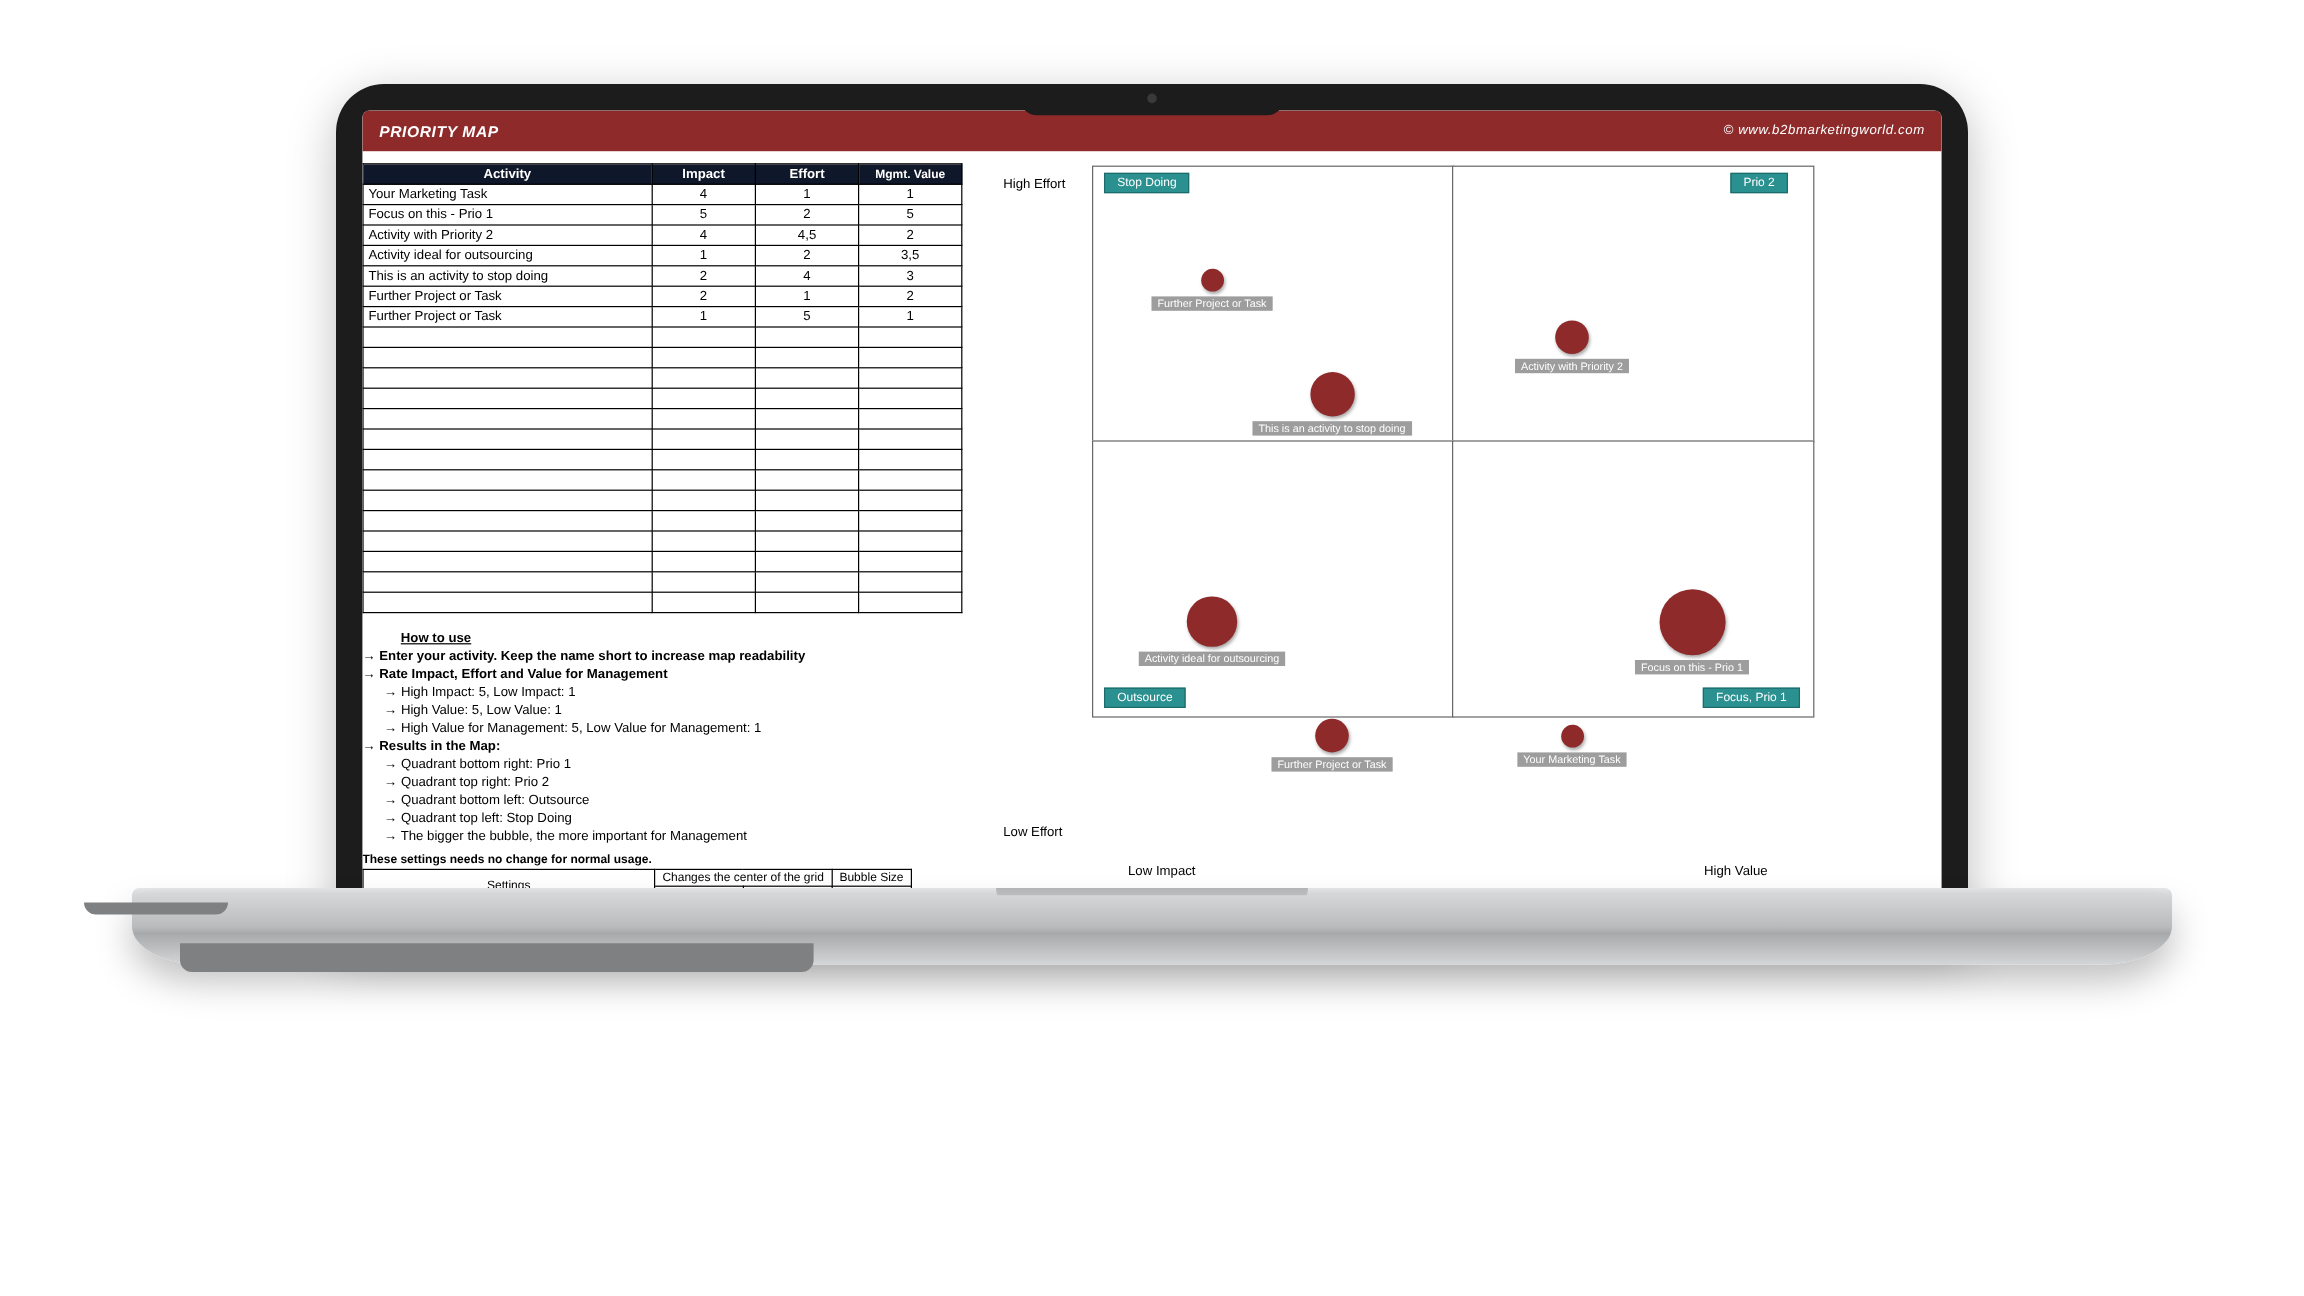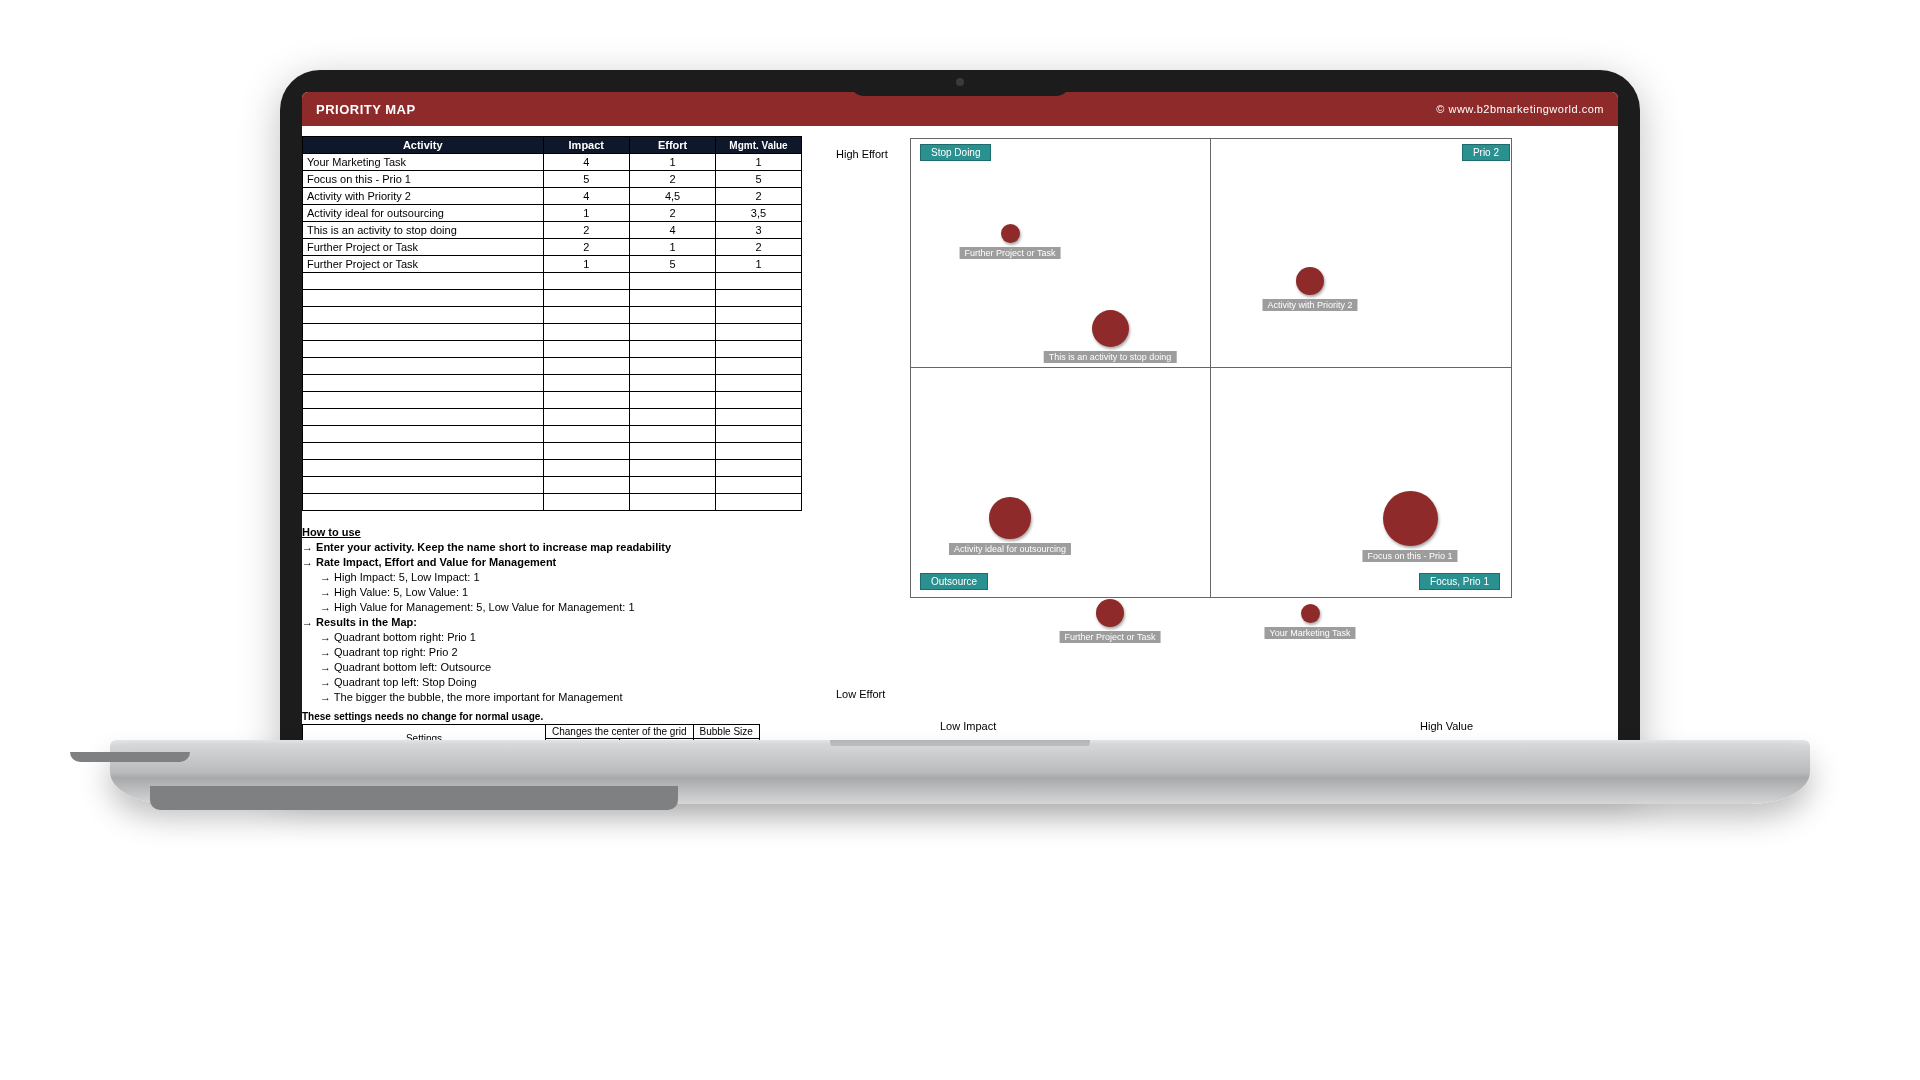--- a/index.html
+++ b/index.html
@@ -11,35 +11,35 @@
   .camera{position:absolute;left:50%;top:8px;transform:translateX(-50%);width:8px;height:8px;border-radius:50%;background:#3a3a3a;z-index:6;}
   .screen{position:absolute;left:22px;top:22px;right:22px;bottom:22px;background:#fff;border-radius:6px;overflow:hidden;}
   .base{position:absolute;left:-170px;right:-170px;top:676px;height:58px;background:linear-gradient(#d5d6d7,#babbbc 45%,#a8a9aa 55%,#d5d6d7);border-radius:0 0 60px 60px/0 0 32px 32px;box-shadow:0 14px 30px rgba(0,0,0,.25);}
   .base-top{position:absolute;left:-170px;right:-170px;top:670px;height:14px;background:linear-gradient(#e8e9ea,#c9caca);border-radius:6px 6px 0 0;}
   .thumb-cut{position:absolute;left:50%;top:670px;transform:translateX(-50%);width:260px;height:16px;background:linear-gradient(#b8b9ba,#d8d9da);border-radius:0 0 20px 20px;}
   .foot{position:absolute;bottom:-6px;width:120px;height:10px;background:#7f8081;border-radius:0 0 10px 10px;}
   .foot.left{left:40px;} .foot.right{right:40px;}
 
   
   .app{position:absolute;inset:0;font-size:11px;color:#000;}
-  .hdr{height:34px;background:#8e2a2a;color:#fff;display:flex;align-items:center;justify-content:space-between;padding:0 14px;font-size:13px;font-weight:bold;letter-spacing:.5px;}
+  .hdr{height:34px;background:#8e2a2a;color:#fff;display:flex;align-items:center;justify-content:space-between;padding:0 14px;font-size:13px;font-weight:bold;letter-spacing:.5px;font-style:italic;}
   .hdr .site{font-weight:normal;font-size:11px;}
   .body{position:absolute;top:34px;left:0;right:0;bottom:0;display:flex;}
   .left{width:520px;padding:10px 8px 4px 0;}
   .right{flex:1;position:relative;}
 
   table.data{border-collapse:collapse;width:500px;margin-left:0;}
   table.data th,table.data td{border:1px solid #000;padding:1px 4px;font-size:11px;height:14px;line-height:14px;text-align:left;}
   table.data th{background:#0f172a;color:#fff;text-align:center;font-weight:bold;}
   table.data th.small{font-size:10px;line-height:11px;}
   table.data td.num{text-align:center;}
   .col-act{width:250px;} .col-n{width:82px;}
 
   .howto{margin-top:14px;font-size:11px;line-height:15px;}
-  .howto .u{font-weight:bold;text-decoration:underline;}
+  .howto .u{font-weight:bold;text-decoration:underline;padding-left:32px;}
   .howto .b{font-weight:bold;}
   .howto .arrow::before{content:"\2192  ";}
   .howto .ind{padding-left:18px;}
 
   .settings-note{margin-top:6px;font-size:10px;font-weight:bold;}
   table.settings{border-collapse:collapse;margin-top:2px;}
   table.settings th,table.settings td{border:1px solid #000;font-size:10px;padding:1px 6px;text-align:center;}
   table.settings th{font-weight:normal;}
   .settings-label{width:230px;}
 
@@ -250,21 +250,21 @@
               <div class="axis-label" style="left:6px;top:562px">Low Effort</div>
               <div class="axis-label" style="left:110px;top:594px">Low Impact</div>
               <div class="axis-label" style="left:590px;top:594px">High Value</div>
 
               <div class="chart" id="chart">
                 <div class="quad tl"></div>
                 <div class="quad tr"></div>
                 <div class="quad bl"></div>
                 <div class="quad br"></div>
                 <div class="qlabel" style="left:10px;top:6px">Stop Doing</div>
-                <div class="qlabel" style="right:0;top:6px">Prio 2</div>
+                <div class="qlabel" style="right:20px;top:6px">Prio 2</div>
                 <div class="qlabel" style="left:10px;bottom:6px">Outsource</div>
                 <div class="qlabel" style="right:10px;bottom:6px">Focus, Prio 1</div>
               <div class="bubble" style="width: 19px; height: 19px; left: 390.5px; top: 465.5px;"></div>
                   <div class="blabel" style="left: 400px; top: 488.5px;">Your Marketing Task</div>
                   <div class="bubble" style="width: 55px; height: 55px; left: 472.5px; top: 352.5px;"></div>
                   <div class="blabel" style="left: 500px; top: 411.5px;">Focus on this - Prio 1</div>
                   <div class="bubble" style="width: 28px; height: 28px; left: 386px; top: 128.5px;"></div>
                   <div class="blabel" style="left: 400px; top: 160.5px;">Activity with Priority 2</div>
                   <div class="bubble" style="width: 41.5px; height: 41.5px; left: 79.25px; top: 359.25px;"></div>
                   <div class="blabel" style="left: 100px; top: 404.75px;">Activity ideal for outsourcing</div>

